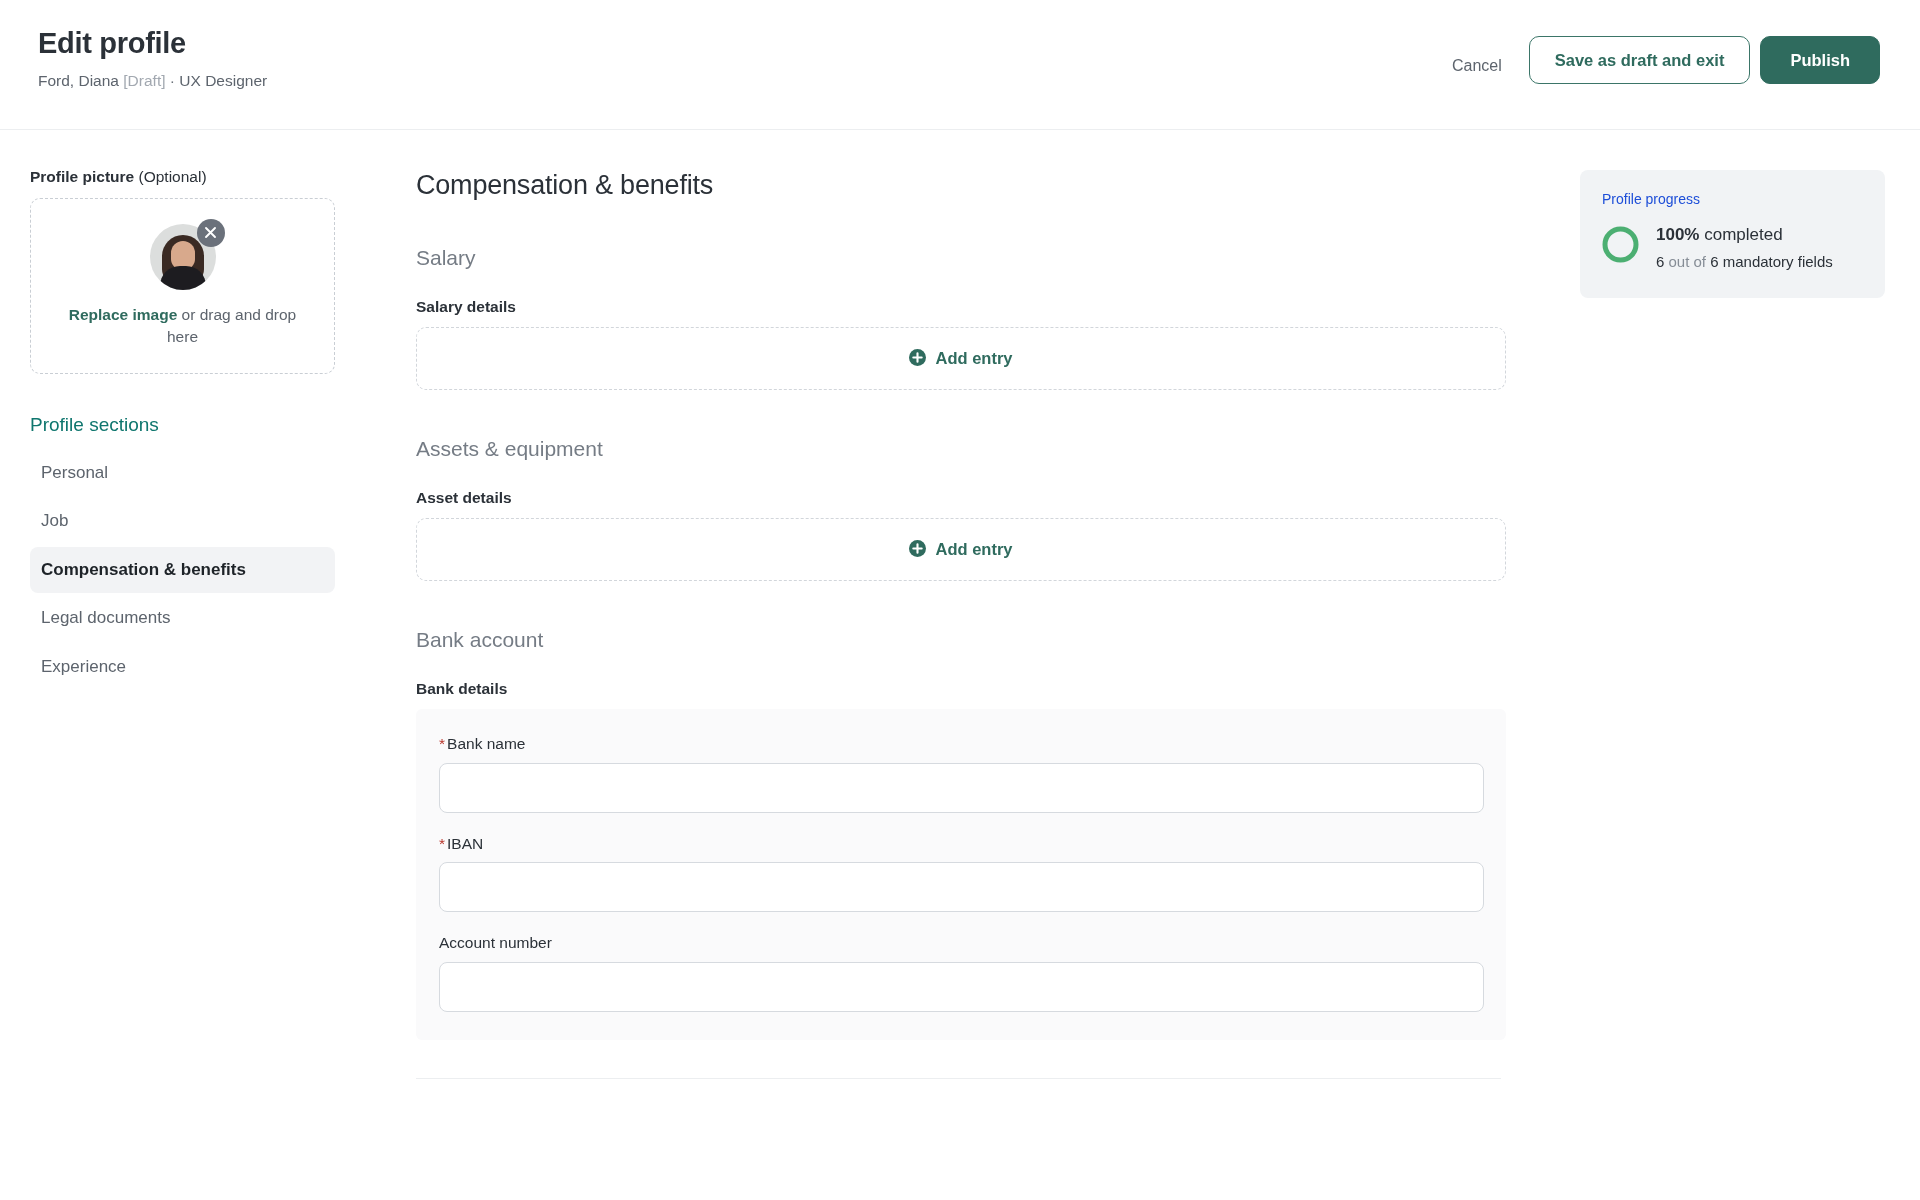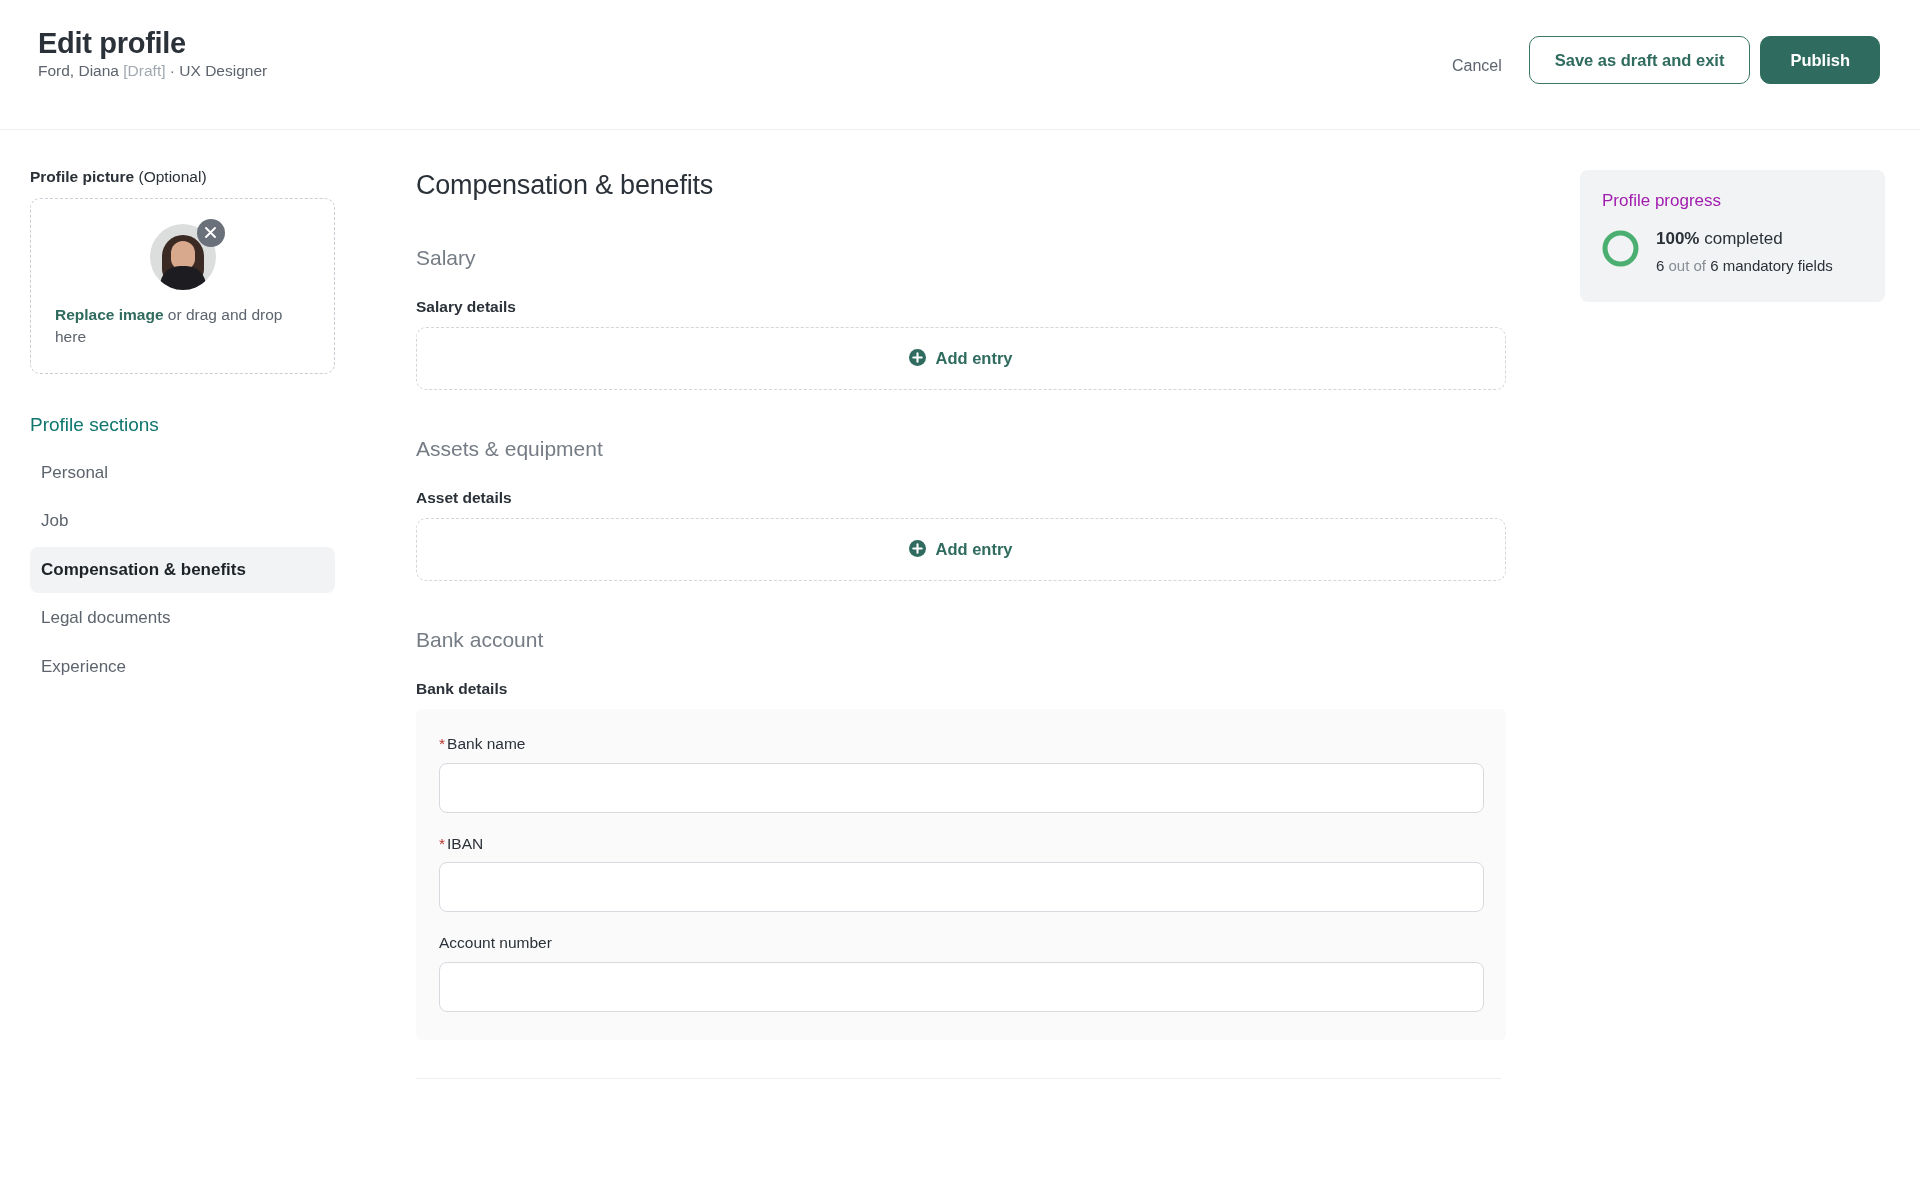--- a/index.html
+++ b/index.html
@@ -24,20 +24,21 @@
   }
   .topbar-titles { flex: 0 0 auto; }
   .page-title {
     font-size: 29px;
     font-weight: bold;
     letter-spacing: -0.3px;
     color: #2b3138;
     line-height: 1.2;
   }
   .page-subtitle {
+    margin-top: 10px;
     font-size: 15.5px;
     color: #5d646d;
     line-height: 1.3;
   }
   .page-subtitle .draft { color: #a2a8b0; }
   .page-subtitle .dot { color: #6b727a; }
 
   .topbar-actions {
     position: absolute;
     right: 40px;
@@ -157,21 +158,21 @@
     display: flex;
     align-items: center;
     justify-content: center;
     cursor: pointer;
   }
   .remove-badge svg { display: block; }
 
   .drop-text {
     font-size: 15.5px;
     color: #5d646d;
-    text-align: left;
+    text-align: center;
     line-height: 1.45;
   }
   .drop-text .replace {
     color: #2f6b5e;
     font-weight: bold;
     cursor: pointer;
   }
 
   .sections-title {
     margin-top: 40px;
@@ -290,23 +291,23 @@
     display: flex;
     justify-content: flex-end;
   }
   .progress-card {
     width: 305px;
     background: #f1f3f5;
     border-radius: 8px;
     padding: 21px 22px 26px 22px;
   }
   .progress-card h3 {
-    font-size: 17px;
+    font-size: 14px;
     font-weight: normal;
-    color: #a21caf;
+    color: #1d4ed8;
     margin-bottom: 17px;
   }
   .progress-body {
     display: flex;
     align-items: flex-start;
     gap: 17px;
   }
   .ring { flex: 0 0 auto; display: block; margin-top: 2px; }
   .progress-text { line-height: 1.35; }
   .pct-line {

